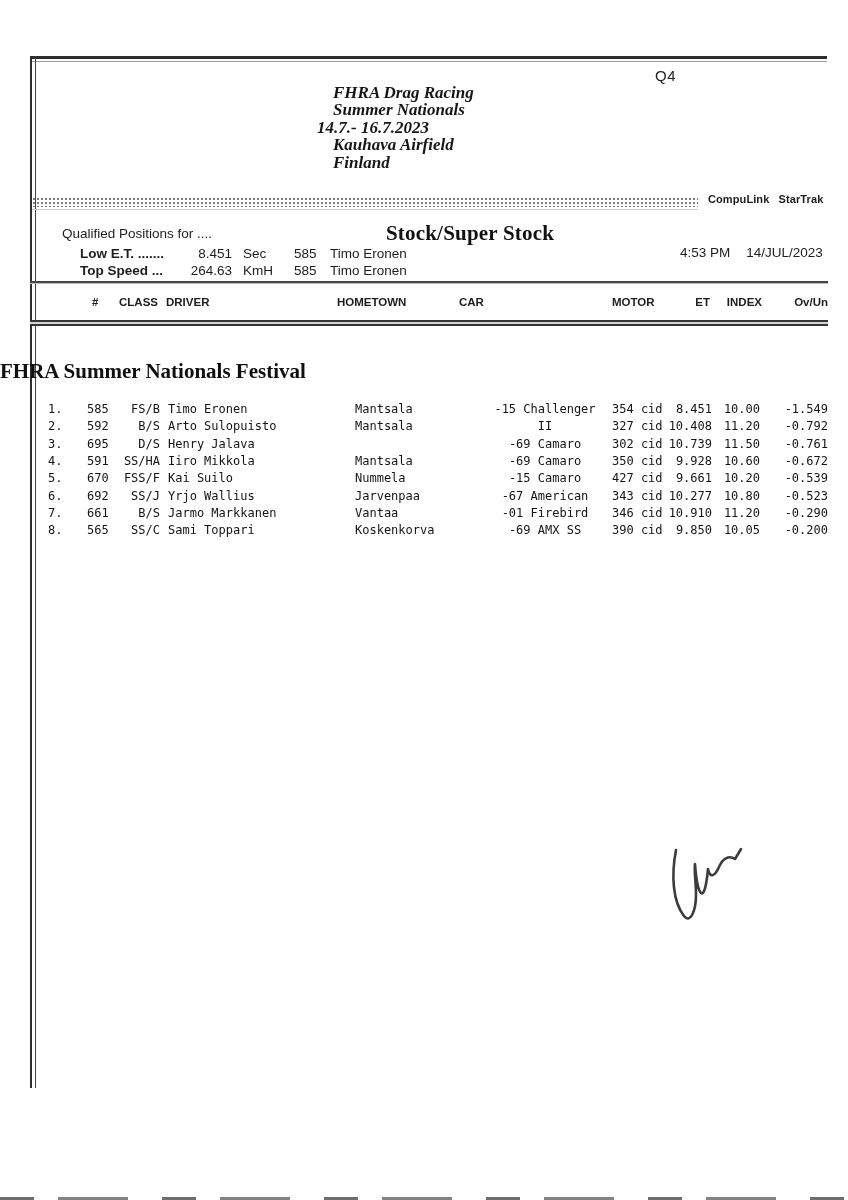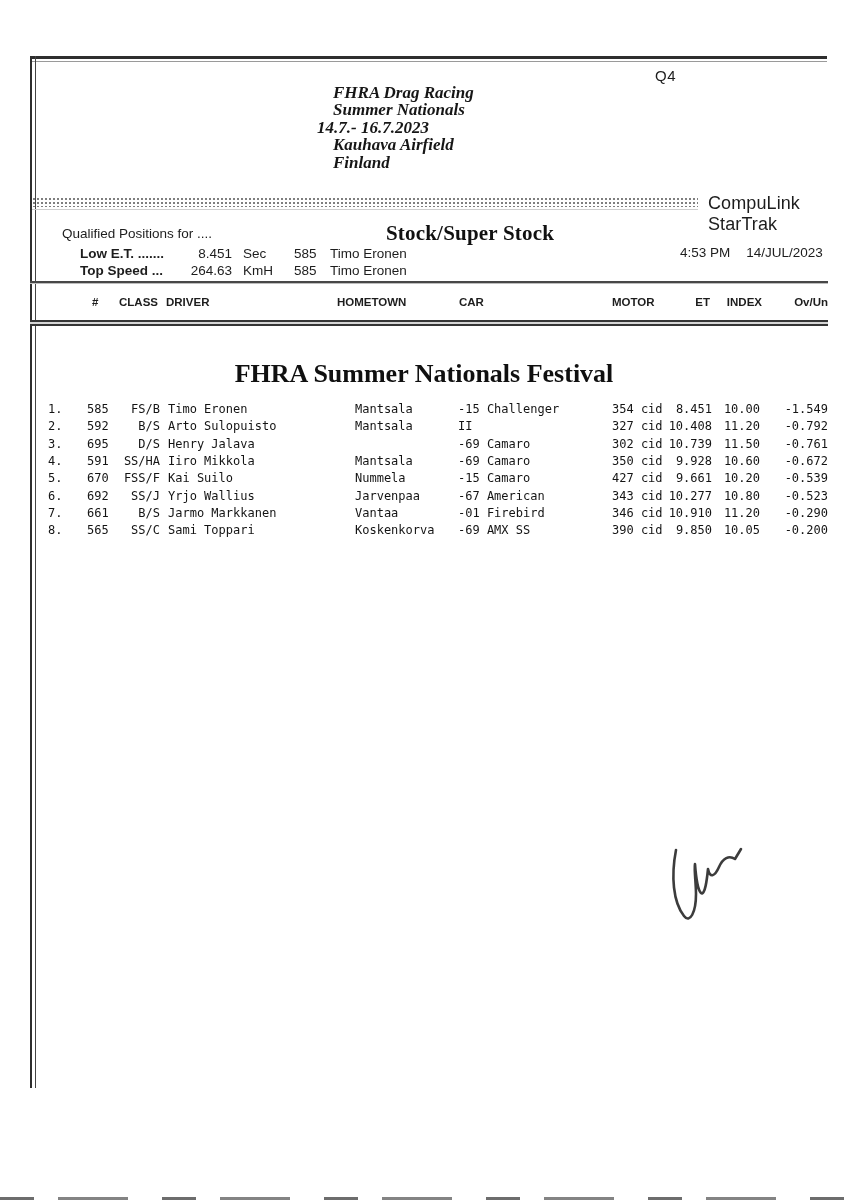--- a/index.html
+++ b/index.html
@@ -20,21 +20,21 @@
   .rule-above-header{left:30px;top:281px;width:798px;height:2px;background:#474747;border-bottom:1px solid #bdbdbd;}
   .double-rule{left:30px;top:320px;width:798px;height:6px;border-top:2px solid #353535;border-bottom:2px solid #353535;background:#d6d6d6;box-sizing:border-box;}
   .bottom-edge{left:0;bottom:0;width:848px;height:3px;opacity:.75;
     background:repeating-linear-gradient(90deg,#3c3c3c 0 34px,rgba(0,0,0,0) 34px 58px,#5a5a5a 58px 128px,rgba(0,0,0,0) 128px 162px);}
   
   .q4{left:655px;top:67px;font-size:15px;letter-spacing:.5px;}
   .event-header{left:333px;top:84px;width:240px;text-align:left;
     font-family:"Liberation Serif",serif;font-style:italic;font-weight:600;
     font-size:17px;line-height:17.4px;color:#161616;}
   .event-header div:nth-child(3){transform:translateX(-16px);}
-  .brand{left:708px;top:193px;font-size:18px;font-weight:400;word-spacing:6px;letter-spacing:.1px;}
+  .brand{left:708px;top:193px;font-size:11px;font-weight:700;word-spacing:6px;letter-spacing:.1px;}
   
   .qp-label{left:62px;top:226px;font-size:13.5px;}
   .class-title{left:340px;top:221px;width:260px;text-align:center;
     font-family:"Liberation Serif",serif;font-weight:700;font-size:21px;letter-spacing:.2px;color:#111;}
   .timestamp{left:680px;top:245px;font-size:13.5px;display:flex;gap:16px;}
   .stat-row{left:0;width:848px;height:16px;font-size:13.5px;}
   .stat-row span{position:absolute;top:0;white-space:pre;}
   .s-label{left:80px;font-weight:bold;}
   .s-value{left:148px;width:84px;text-align:right;}
   .s-unit{left:243px;}
@@ -46,31 +46,31 @@
   .h-num{left:92px;}
   .h-class{left:105px;width:53px;text-align:right;}
   .h-driver{left:166px;}
   .h-home{left:337px;}
   .h-car{left:459px;width:130px;text-align:left;}
   .h-motor{left:612px;}
   .h-et{left:666px;width:44px;text-align:right;}
   .h-index{left:716px;width:46px;text-align:right;}
   .h-ovun{left:770px;width:58px;text-align:right;}
   
-  .table-title{left:0;top:359px;width:848px;text-align:center;
-    font-family:"Liberation Serif",serif;font-weight:700;font-size:26px;color:#101010;}
+  .table-title{left:0;top:359px;width:848px;text-align:left;
+    font-family:"Liberation Serif",serif;font-weight:700;font-size:21px;color:#101010;}
   .row{position:absolute;left:0;width:848px;height:17px;
     font-family:"DejaVu Sans Mono",monospace;font-size:12px;line-height:14px;color:#141414;}
   .cell{position:absolute;top:0;white-space:pre;}
   .c-pos{left:48px;width:22px;}
   .c-num{left:87px;width:30px;}
   .c-class{left:103px;width:57px;text-align:right;}
   .c-driver{left:168px;width:175px;}
   .c-home{left:355px;width:150px;}
-  .c-car{left:458px;width:174px;}
+  .c-car{left:458px;width:174px;text-align:center;}
   .c-motor{left:612px;width:56px;}
   .c-et{left:662px;width:50px;text-align:right;}
   .c-index{left:714px;width:46px;text-align:right;}
   .c-ovun{left:770px;width:58px;text-align:right;}
   
   .signature{left:645px;top:828px;width:120px;height:120px;}
 </style>
 </head>
 <body>
 

